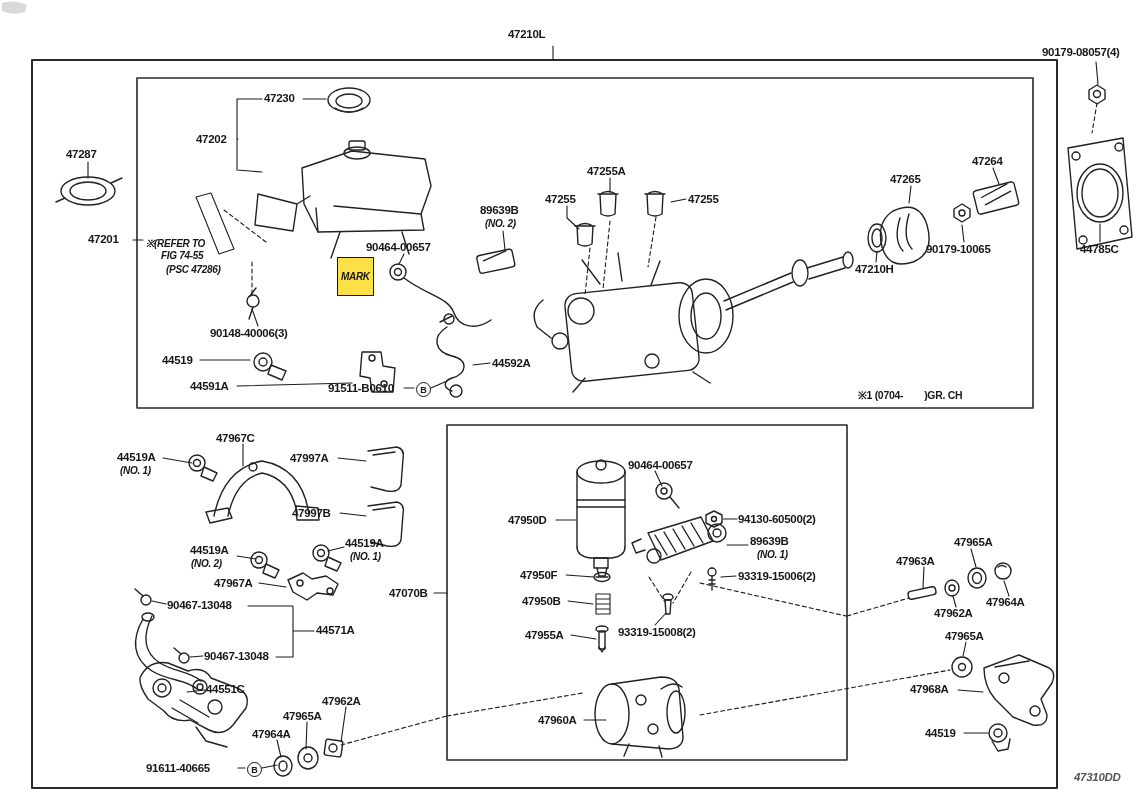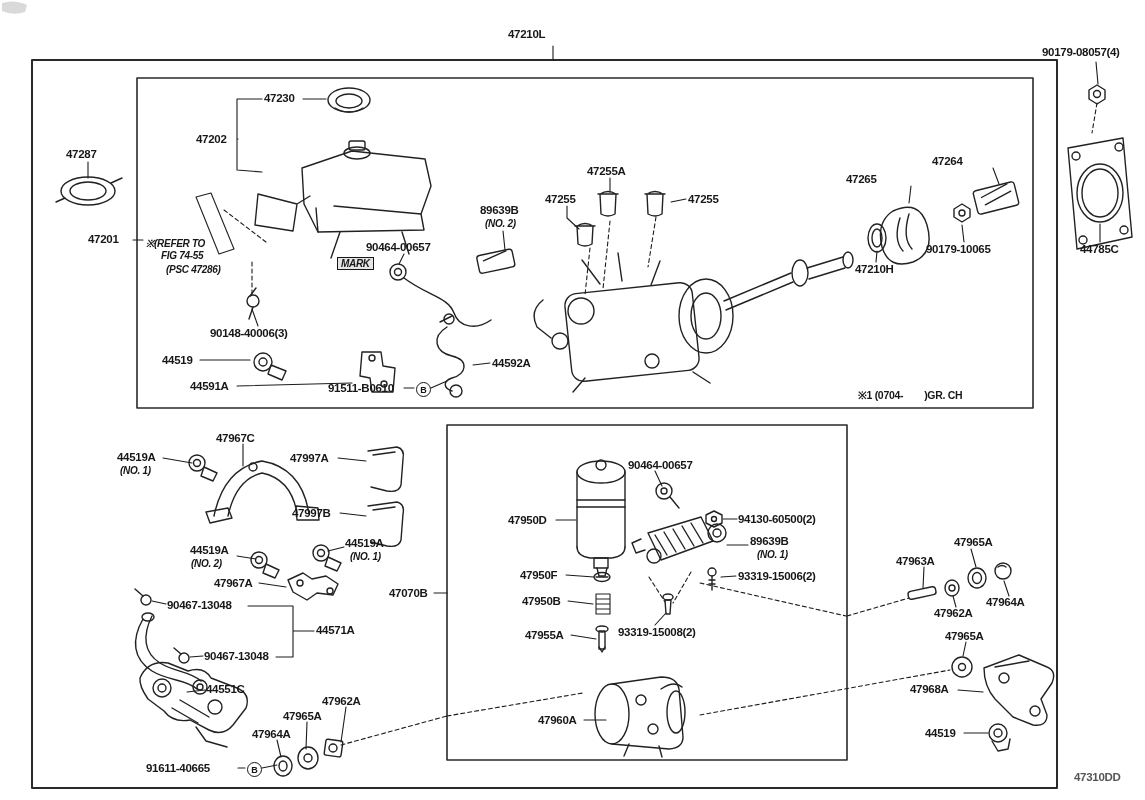--- a/index.html
+++ b/index.html
@@ -3,25 +3,25 @@
 <meta charset="utf-8">
 <style>
   html,body{margin:0;padding:0;background:#ffffff;}
   #canvas{position:relative;width:1145px;height:800px;background:#ffffff;overflow:hidden;
           font-family:"Liberation Sans",sans-serif;}
   #art{position:absolute;left:0;top:0;}
   .lbl{position:absolute;font:bold 11.5px "Liberation Sans",sans-serif;color:#171717;
        letter-spacing:-0.3px;white-space:nowrap;z-index:2;}
   .sub{font-size:10px;font-style:italic;}
   .pre{white-space:pre;font-size:10.5px;text-align:right;}
-  .markbox{border:1.5px solid #171717;padding:0 3px;background:#e5e5e5;}
+  .markbox{border:1.5px solid #171717;padding:13px 3px;background:#fde047;}
   .circB{position:absolute;width:13px;height:13px;border:1.5px solid #171717;border-radius:50%;
          font:bold 9px "Liberation Sans",sans-serif;color:#171717;display:flex;align-items:center;
          justify-content:center;background:#fff;z-index:2;}
-  .footerlbl{color:#555;font-weight:bold;}
+  .footerlbl{color:#555;font-weight:bold;font-style:italic;}
 </style>
 </head>
 <body>
 
 <div id="canvas">
 
 <svg id="art" width="1145" height="800" viewBox="0 0 1145 800" fill="none" stroke="#222222" stroke-width="1.4" stroke-linecap="round" stroke-linejoin="round">
 
   <g stroke="none" fill="#c9c9c9" opacity="0.7">
     <path d="M2,3 q13,-4 25,2 l-2,7 q-12,4 -23,-1 z"></path>
@@ -345,22 +345,22 @@
 <span class="lbl sub" style="left:146px;top:236px">※(REFER TO</span>
 <span class="lbl sub" style="left:161px;top:250px">FIG 74-55</span>
 <span class="lbl sub" style="left:166px;top:264px">(PSC 47286)</span>
 <span class="lbl sub markbox" style="left:337px;top:257px">MARK</span>
 <span class="lbl" style="left:366px;top:241px">90464-00657</span>
 <span class="lbl" style="left:480px;top:204px">89639B</span>
 <span class="lbl sub" style="left:485px;top:218px">(NO. 2)</span>
 <span class="lbl" style="left:545px;top:193px">47255</span>
 <span class="lbl" style="left:587px;top:165px">47255A</span>
 <span class="lbl" style="left:688px;top:193px">47255</span>
-<span class="lbl" style="left:846px;top:173px">47265</span>
-<span class="lbl" style="left:932px;top:155px">47264</span>
+<span class="lbl" style="left:890px;top:173px">47265</span>
+<span class="lbl" style="left:972px;top:155px">47264</span>
 <span class="lbl" style="left:926px;top:243px">90179-10065</span>
 <span class="lbl" style="left:855px;top:263px">47210H</span>
 <span class="lbl" style="left:210px;top:327px">90148-40006(3)</span>
 <span class="lbl" style="left:162px;top:354px">44519</span>
 <span class="lbl" style="left:190px;top:380px">44591A</span>
 <span class="lbl" style="left:328px;top:382px">91511-B0610</span>
 <span class="circB" style="left:416px;top:382px">B</span>
 <span class="lbl" style="left:492px;top:357px">44592A</span>
 <span class="lbl pre" style="left:858px;top:388px">※1 (0704-        )GR. CH</span>
 <span class="lbl" style="left:216px;top:432px">47967C</span>

